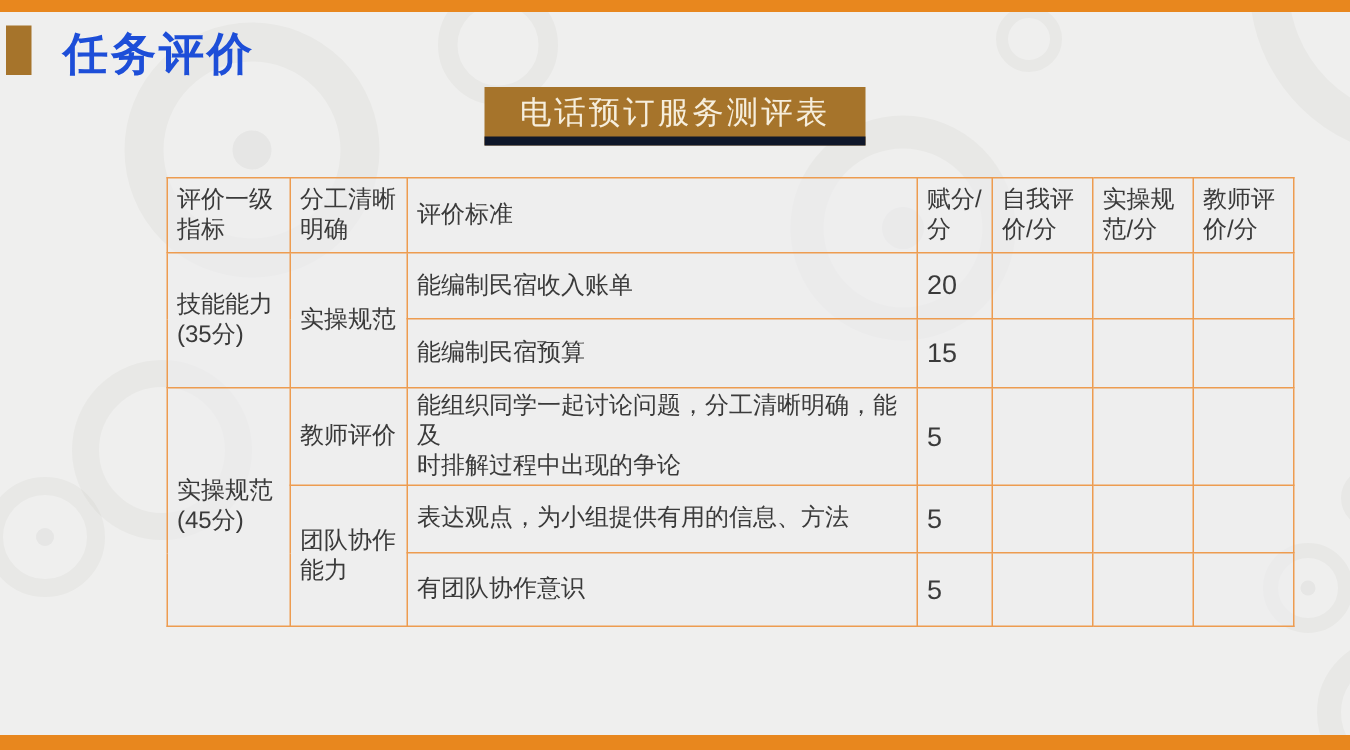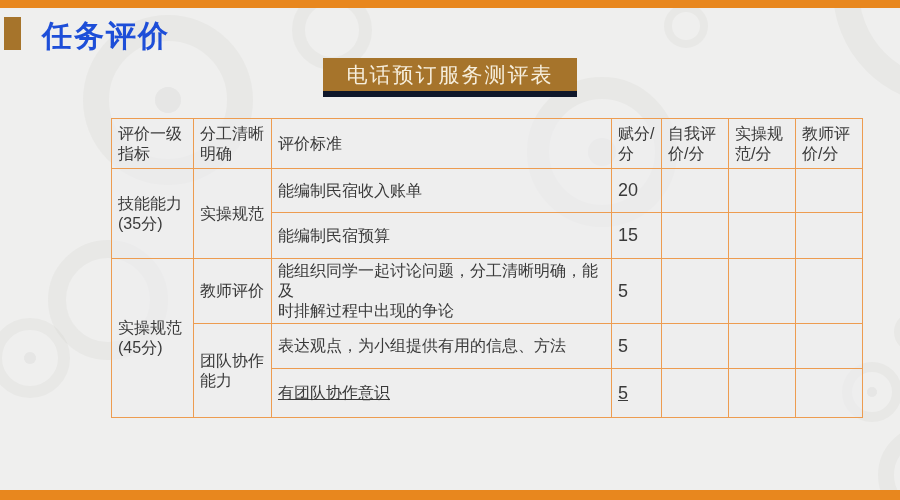--- a/index.html
+++ b/index.html
@@ -72,21 +72,21 @@
   }
   td.c, th.c { text-align: center; }
   td.pre { white-space: pre-line; }
   td.crit { padding-left: 12px; }
   td.score { text-align: center; font-size: 18px; }
   tr.hr  > * { height: 50px; }
   tr.r1  > * { height: 44px; }
   tr.r2  > * { height: 46px; }
   tr.r3  > * { height: 65px; }
   tr.r4  > * { height: 45px; }
-  tr.r5  > * { height: 49px; text-decoration: underline; }
+  tr.r5  > * { height: 49px; }
 </style>
 </head>
 <body>
 
 <div class="ring" style="left:83px;  top:15px;  width:170px; height:170px; border-width:26px;"></div>
 <div class="dot" style="left:155px; top:87px;  width:26px;  height:26px;"></div>
 <div class="ring" style="left:292px; top:-10px; width:80px;  height:80px;  border-width:13px;"></div>
 <div class="ring" style="left:664px; top:4px;   width:44px;  height:44px;  border-width:8px;"></div>
 <div class="ring" style="left:527px; top:77px;  width:150px; height:150px; border-width:22px;"></div>
 <div class="dot" style="left:588px; top:138px; width:28px;  height:28px;"></div>

